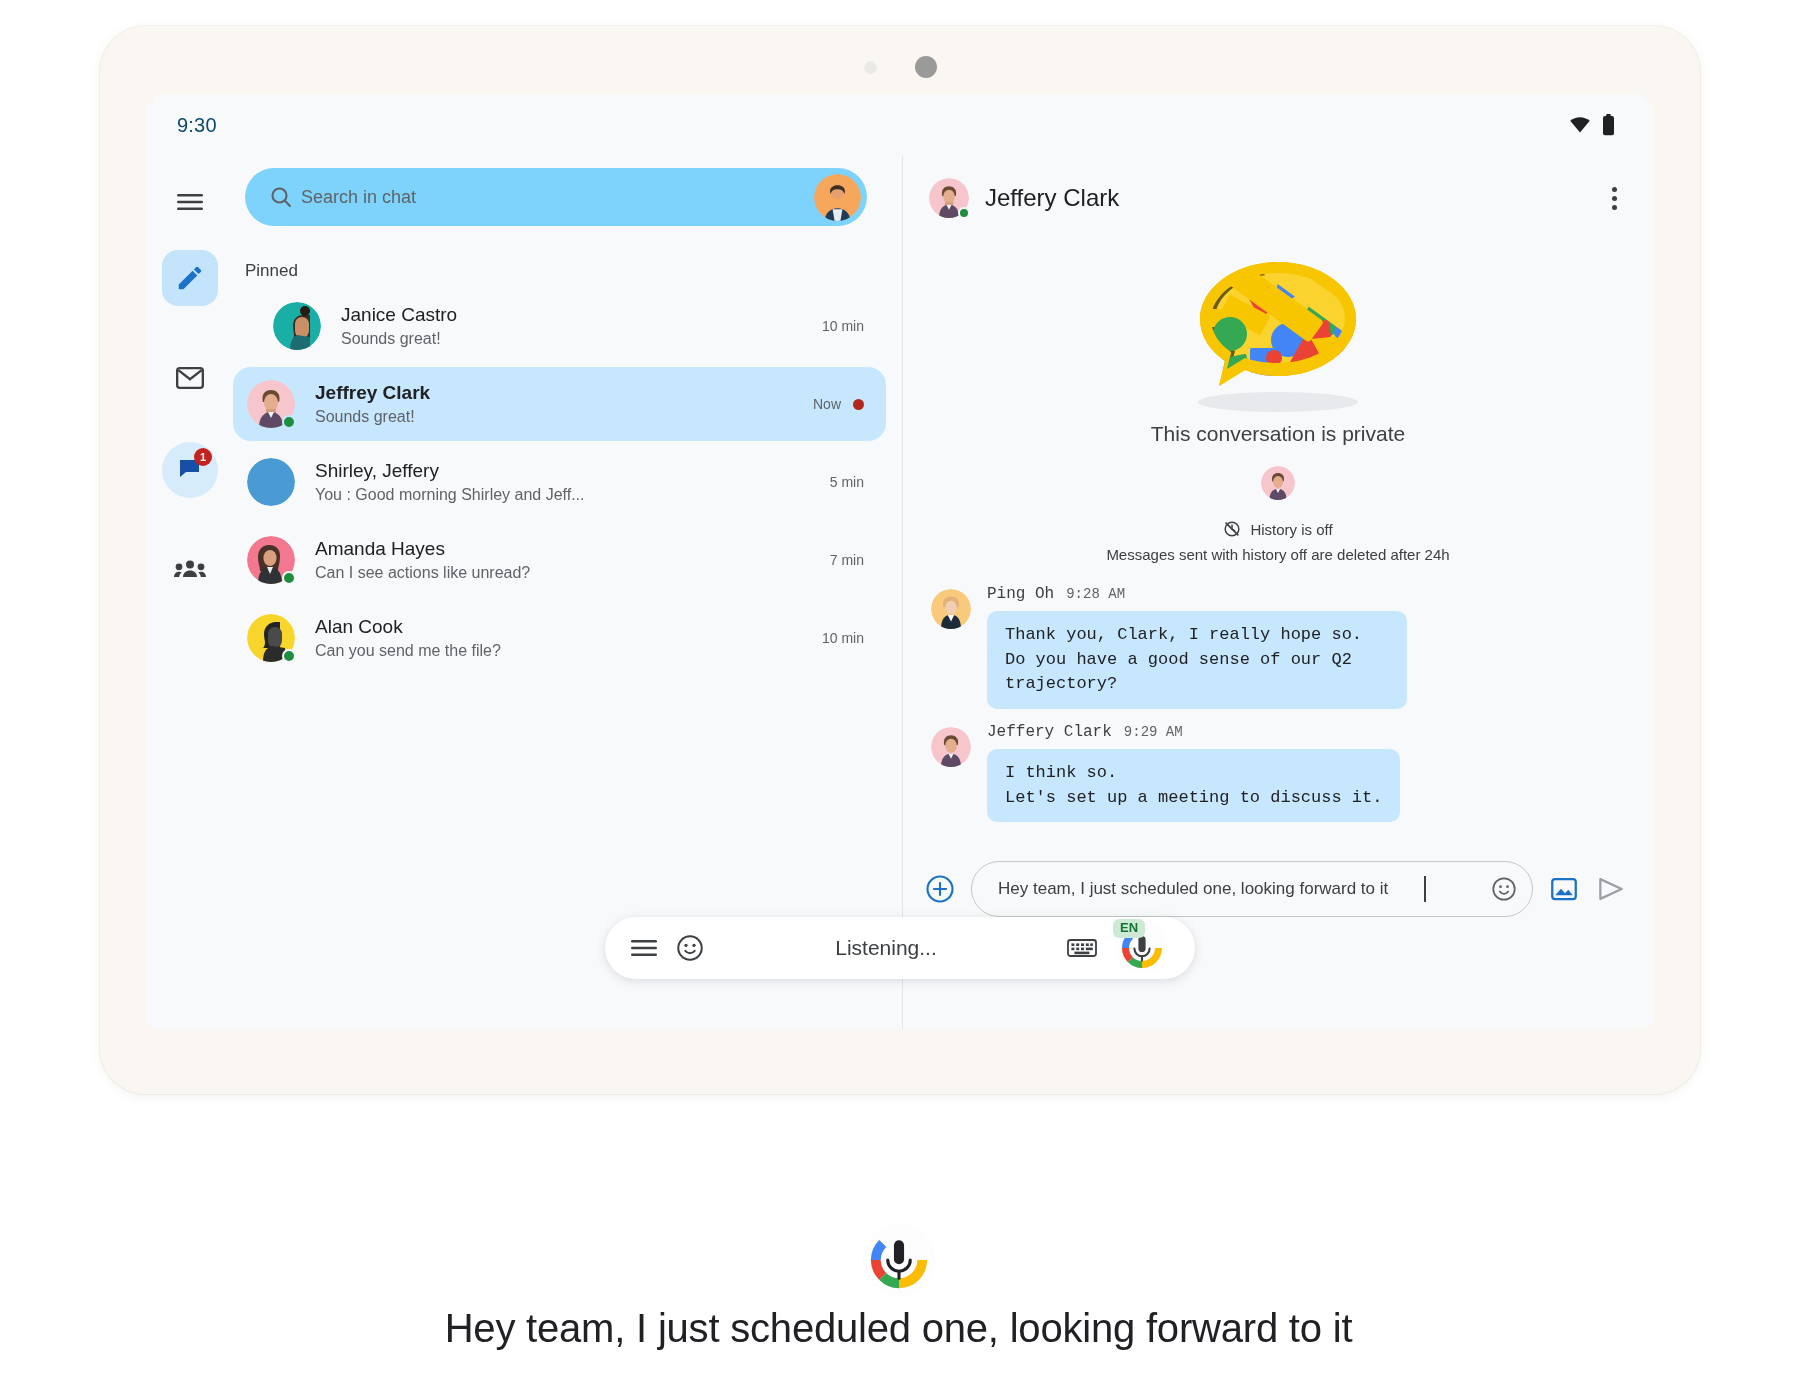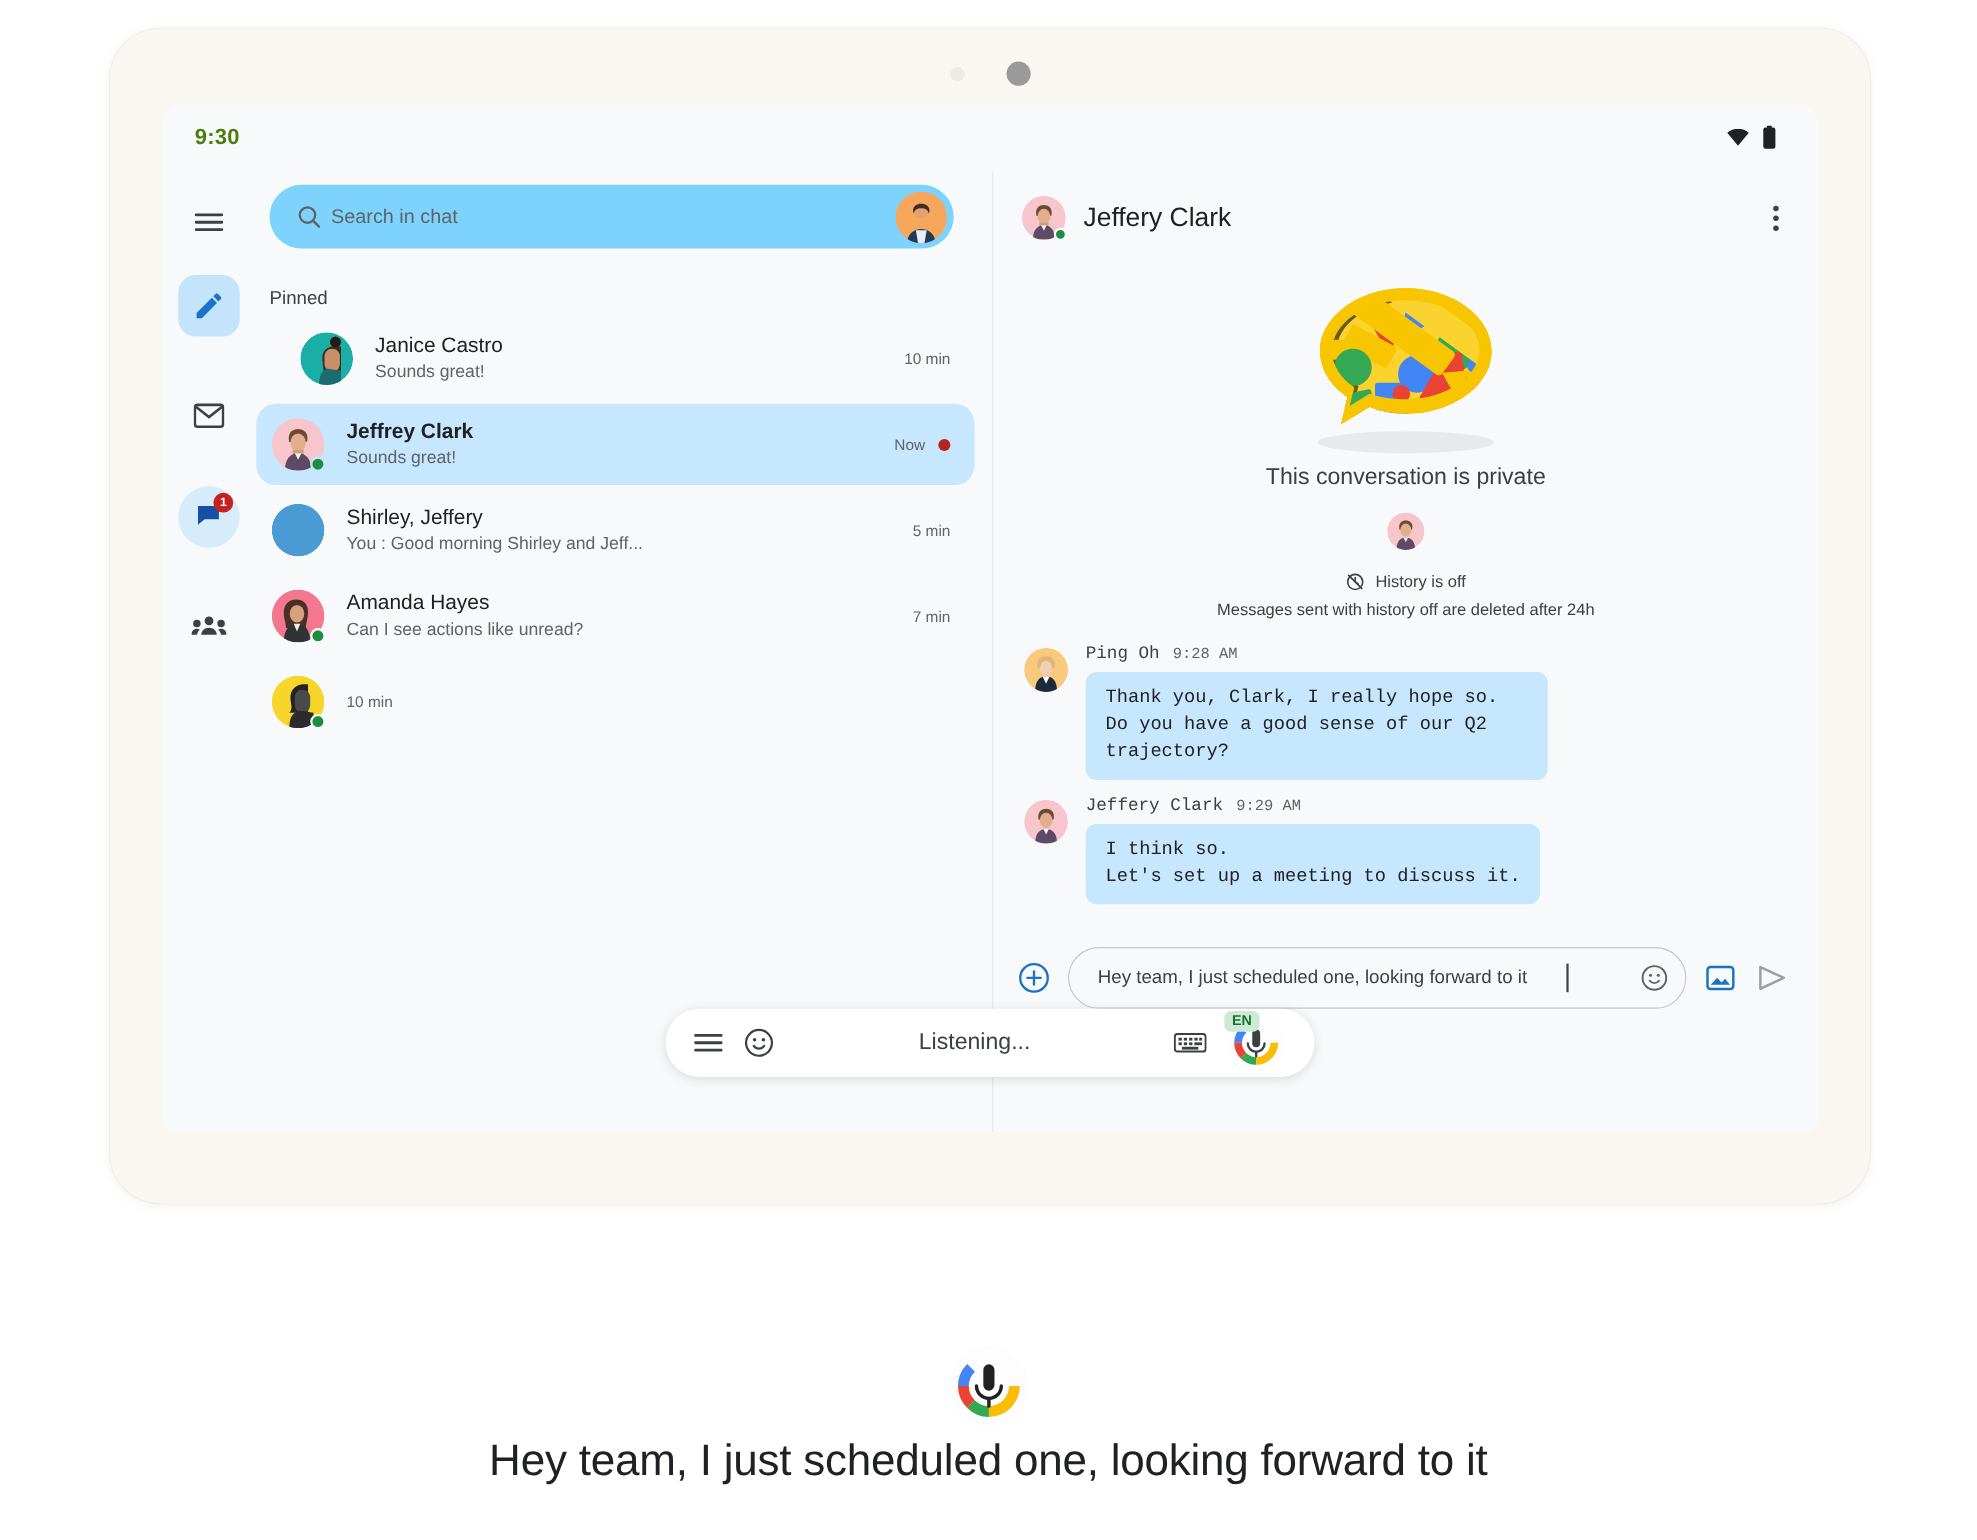--- a/index.html
+++ b/index.html
@@ -36,21 +36,21 @@
     border-radius: 20px 20px 12px 12px;
     overflow: hidden;
   }
 
   
   .statusbar {
     position: absolute; top: 0; left: 0; width: 100%; height: 62px;
     display: flex; align-items: center; justify-content: space-between;
     padding: 0 38px 0 30px;
   }
-  .status-time { font-size: 20px; font-weight: 700; color: #4d7c0f; letter-spacing: .2px; }
+  .status-time { font-size: 20px; font-weight: 400; color: #0c4a6e; letter-spacing: .2px; }
   .status-icons { display:flex; align-items:center; gap: 11px; }
 
   
   .panes { position: absolute; top: 62px; left: 0; width: 100%; height: calc(100% - 62px); display: flex; }
   .left-pane { position: relative; width: 755px; height: 100%; }
   .divider { width: 1px; background: #e3e5e9; height: 100%; }
   .right-pane { position: relative; flex: 1; height: 100%; }
 
   
   .rail { position: absolute; left: 0; top: 0; width: 86px; height: 100%;
@@ -380,20 +380,24 @@
               <span class="avatar">
                 <span class="img">
                   <svg width="48" height="48" viewBox="0 0 48 48">
                     <circle cx="24" cy="24" r="24" fill="#f7d52b"></circle>
                     <path d="M29 8c-7 0-12 5-12 12 0 4 1 6 1 9 0 3-2 5-2 5h17V8h-4Z" fill="#232323"></path>
                     <path d="M21 20c0-4 3-7 7-7s7 3 7 7v6c0 5-3 8-7 8s-7-3-7-8v-6Z" fill="#4a4a4a"></path>
                     <path d="M25 32c-6 2-9 6-9 16h22V34l-13-2Z" fill="#2b2b2b"></path>
                   </svg>
                 </span>
                 <span class="presence"></span>
+              </span>
+              <span class="chat-text">
+                <span class="chat-name">Alan Cook</span>
+                <span class="chat-snippet" style="display:block">Can you send me the file?</span>
               </span>
               <span class="chat-meta">
                 <span class="chat-time">10 min</span>
               </span>
             </div>
 
           </div>
         </div>
 
         <div class="divider"></div>

